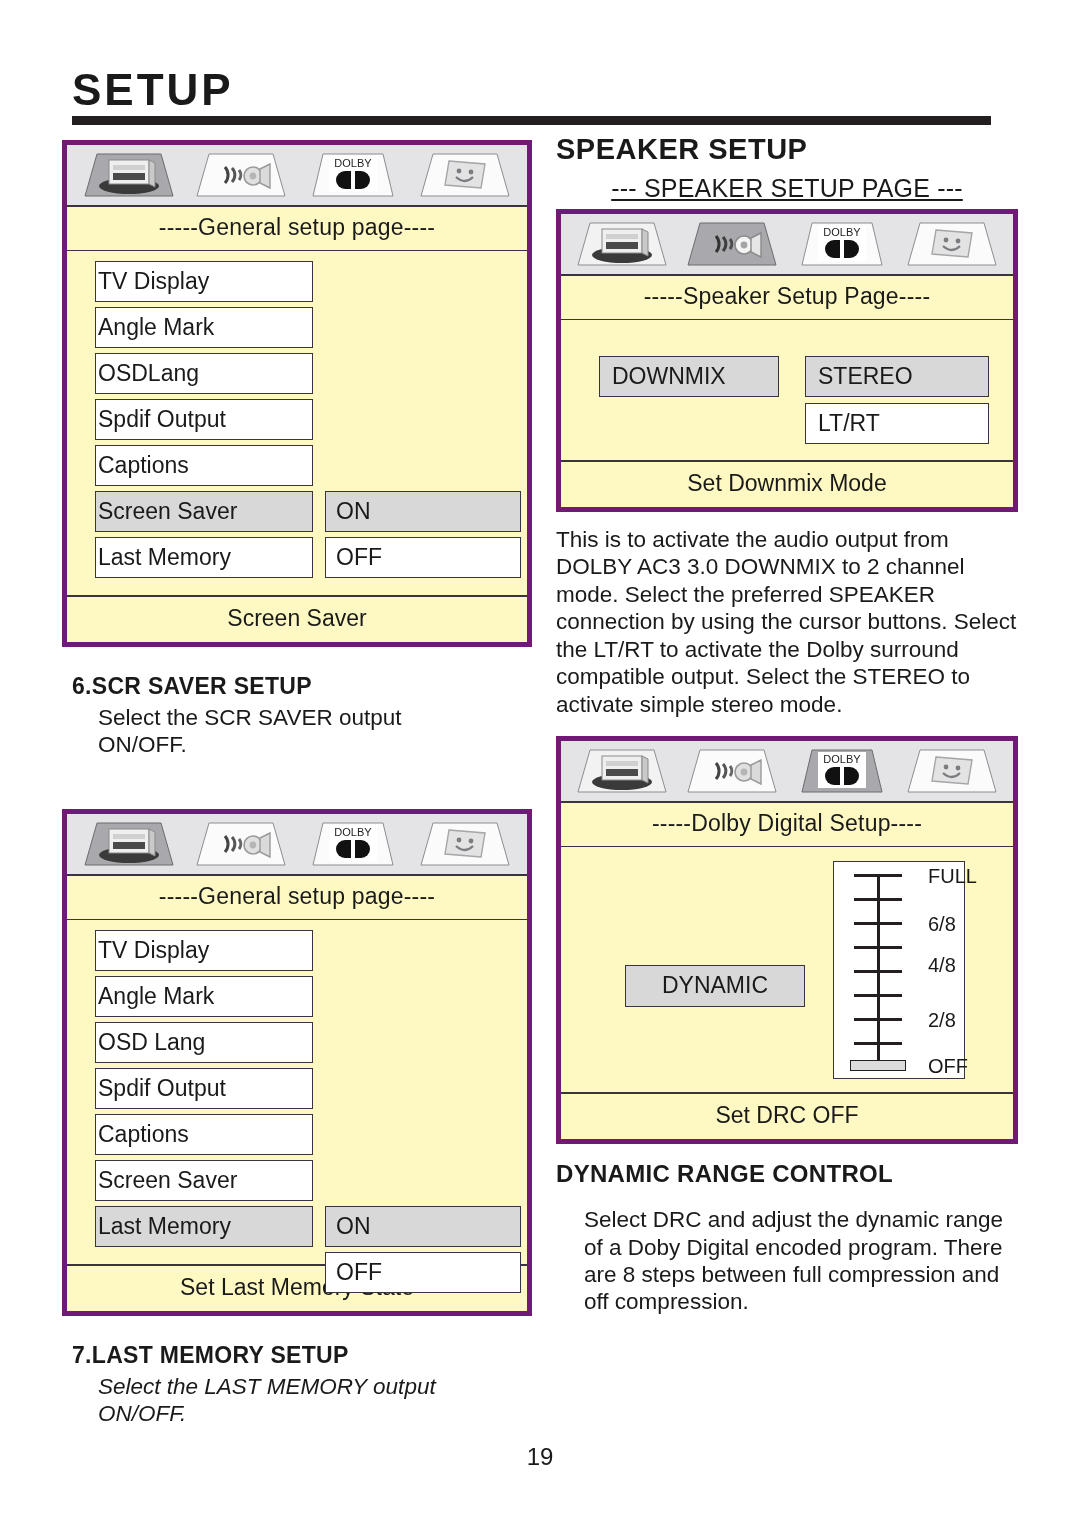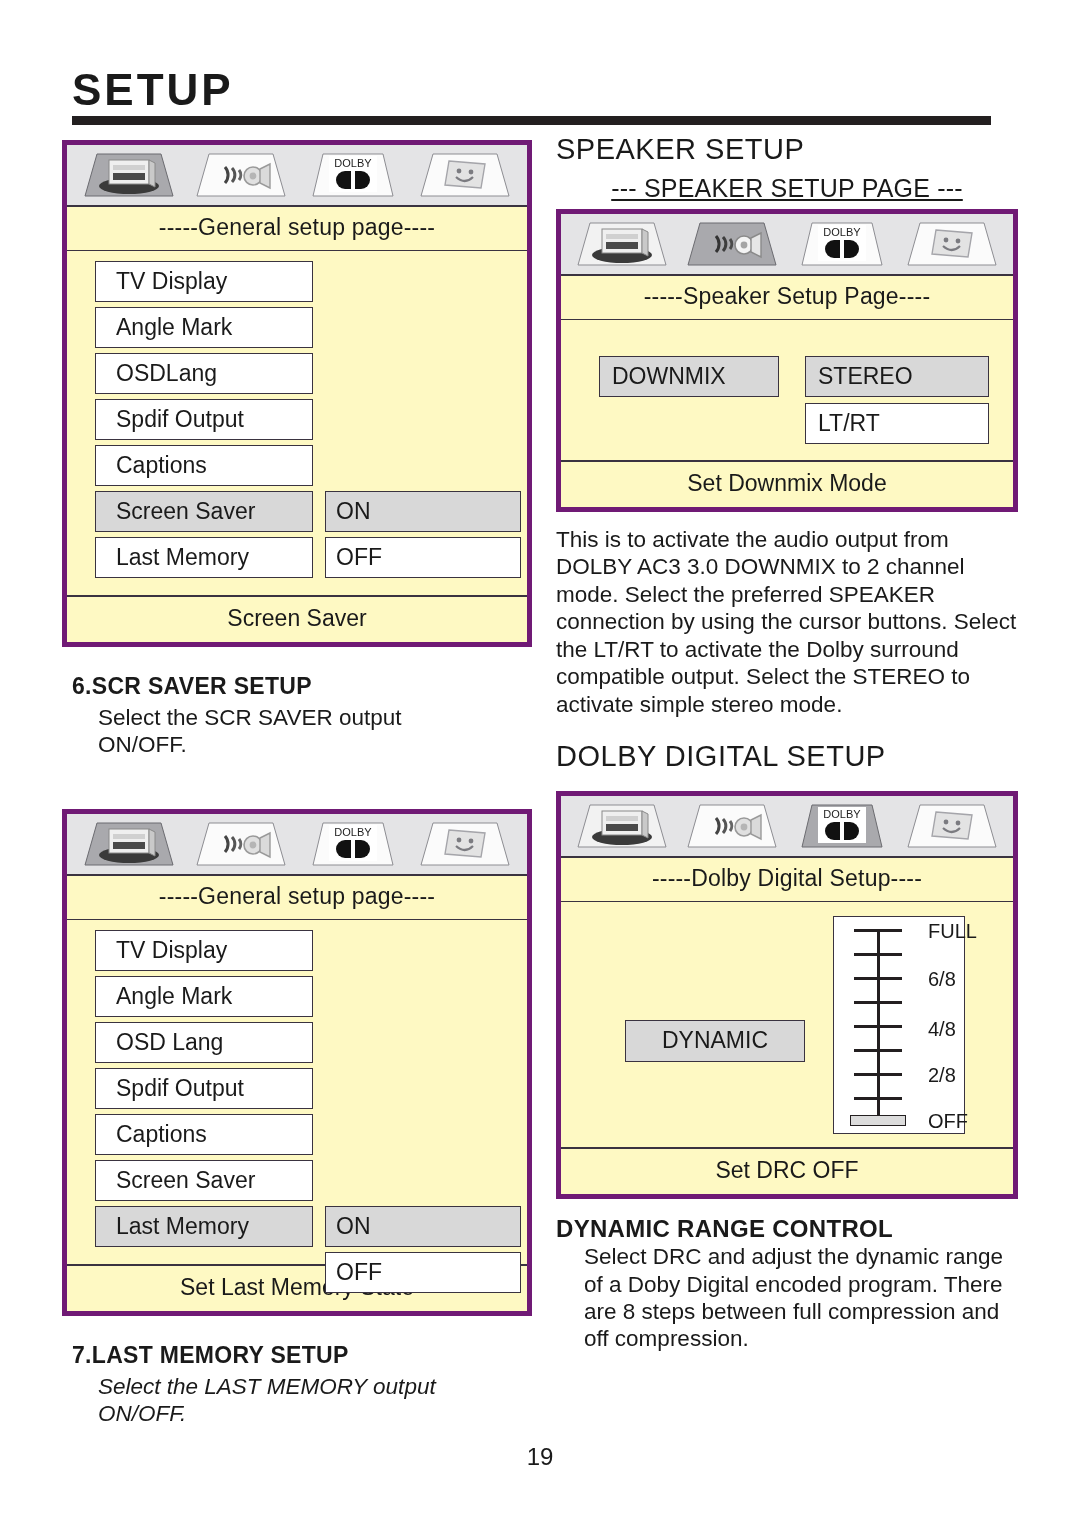--- a/index.html
+++ b/index.html
@@ -77,21 +77,21 @@
   
   .menu-rows { display: flex; }
   .menu-col-left { width: 218px; margin-left: 28px; }
   .menu-col-right { position: relative; flex: 1; margin-left: 12px; }
 
   .mi {
     border: 1.6px solid #3a3340;
     height: 41px;
     line-height: 38px;
     font-size: 23px;
-    padding-left: 20px;
+    padding-left: 2px;
     margin-bottom: 5px;
     background: #fff;
     white-space: nowrap;
   }
   .mi.sel { background: #d8d8d8; }
 
   .opt {
     border: 1.6px solid #3a3340;
     height: 41px;
     line-height: 38px;
@@ -110,21 +110,21 @@
   }
   .sec-p {
     font-size: 22.5px;
     line-height: 1.22;
   }
   .indent { padding-left: 26px; }
 
   
   .big-h {
     font-size: 29px;
-    font-weight: normal;
+    font-weight: bold;
     letter-spacing: .5px;
   }
   .page-sub {
     font-size: 25px;
     text-align: center;
     letter-spacing: .2px;
     margin-top: 8px;
     margin-bottom: 6px;
     text-decoration: underline;
   }
@@ -397,21 +397,20 @@
         <div class="spk-right">
           <div class="box sel">STEREO</div>
           <div class="box">LT/RT</div>
         </div>
       </div>
       <div class="osd-footer">Set Downmix Mode</div>
     </div>
 
     <div class="sec-p" style="margin-top:14px;">This is to activate the audio output from DOLBY AC3 3.0 DOWNMIX to 2 channel mode.  Select the preferred SPEAKER connection by using the cursor buttons. Select the LT/RT to activate the Dolby surround compatible output. Select the STEREO to activate simple stereo mode.</div>
 
-    <div class="big-h" style="margin-top:22px;">DOLBY DIGITAL SETUP</div>
 
     <div class="osd" style="margin-top:18px;">
       <div class="osd-iconbar">
         <span class="icotile">
           <svg viewBox="0 0 92 50" class="icotile">
             <polygon points="14,4 78,4 90,46 2,46" fill="#f2f2f2" stroke="#8d8d92" stroke-width="1"></polygon>
             <ellipse cx="46" cy="36" rx="30" ry="8" fill="#3a3a3a"></ellipse>
             <rect x="26" y="10" width="40" height="24" fill="#efefef" stroke="#8a8a8a"></rect>
             <rect x="30" y="15" width="32" height="5" fill="#d0d0d0"></rect>
             <rect x="30" y="23" width="32" height="7" fill="#4a4a4a"></rect>
@@ -458,31 +457,31 @@
             <div class="drc-tick" style="top:24px;"></div>
             <div class="drc-tick" style="top:48px;"></div>
             <div class="drc-tick" style="top:72px;"></div>
             <div class="drc-tick" style="top:96px;"></div>
             <div class="drc-tick" style="top:120px;"></div>
             <div class="drc-tick" style="top:144px;"></div>
             <div class="drc-tick" style="top:168px;"></div>
             <div class="drc-knob" style="top:186px;"></div>
             <div class="drc-label" style="top:2px;">FULL</div>
             <div class="drc-label" style="top:50px;">6/8</div>
-            <div class="drc-label" style="top:100px;">4/8</div>
+            <div class="drc-label" style="top:91px;">4/8</div>
             <div class="drc-label" style="top:146px;">2/8</div>
             <div class="drc-label" style="top:192px;">OFF</div>
           </div>
         </div>
       </div>
       <div class="osd-footer">Set DRC OFF</div>
     </div>
 
     <div style="margin-top:16px;">
       <div class="sec-h" style="font-size:24px;">DYNAMIC RANGE CONTROL</div>
-      <div class="sec-p" style="padding-left:28px; margin-top:0;">Select DRC and adjust the dynamic range of a Doby Digital encoded program.  There are 8 steps between full compression and off compression.</div>
+      <div class="sec-p" style="padding-left:28px; margin-top:18px;">Select DRC and adjust the dynamic range of a Doby Digital encoded program.  There are 8 steps between full compression and off compression.</div>
     </div>
 
   </div>
 
   <div class="pageno">19</div>
 
 </div>
 
 </body></html>

